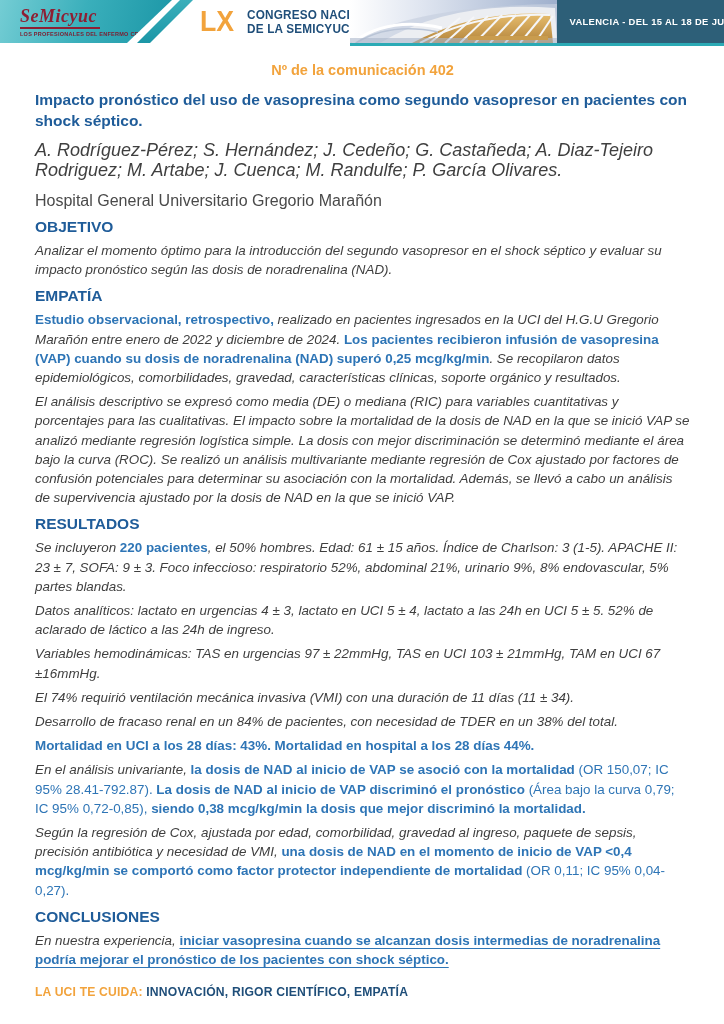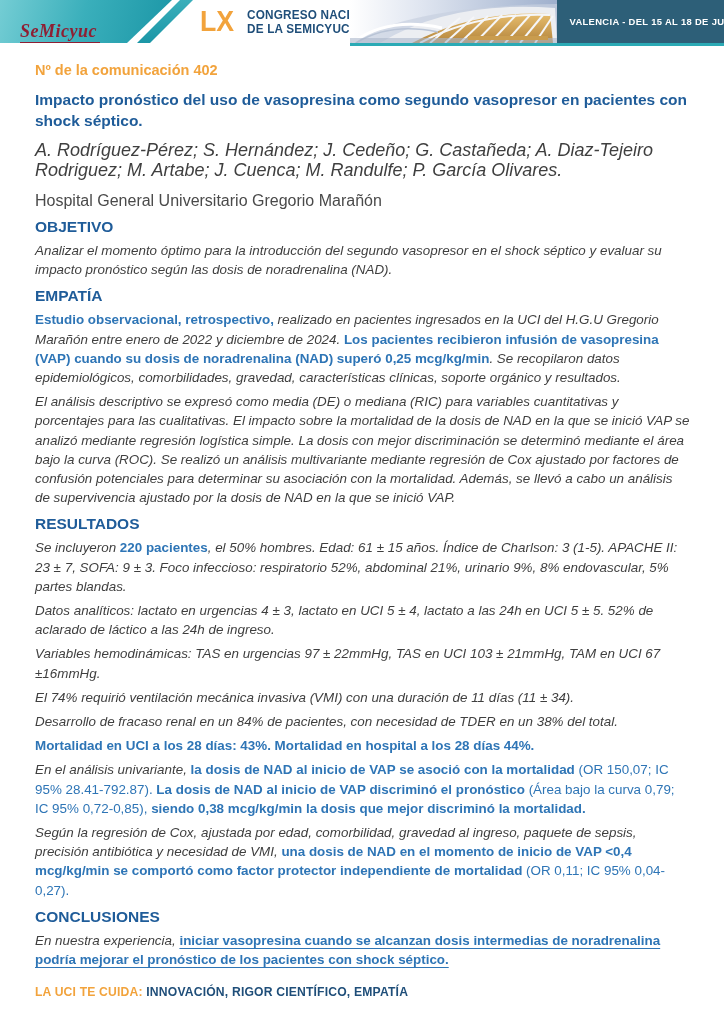--- a/index.html
+++ b/index.html
@@ -13,21 +13,21 @@
   .brand-block{
     position:absolute;left:0;top:0;width:172px;height:43px;
     background:linear-gradient(105deg,#74cdd4 0%,#3aafbb 48%,#1b96a6 100%);
     clip-path:polygon(0 0,172px 0,127px 100%,0 100%);
   }
   .brand-stripe{
     position:absolute;left:180px;top:0;width:13px;height:43px;
     background:linear-gradient(180deg,#3aafbb,#1b96a6);
     transform:skewX(-45deg);transform-origin:top left;
   }
-  .logo{position:absolute;left:20px;top:7px;line-height:1;margin-top:15px;}
+  .logo{position:absolute;left:20px;top:7px;line-height:1;}
   .logo-name{
     font-family:"Liberation Serif", serif;font-style:italic;font-weight:bold;
     font-size:18px;color:#8E1F33;letter-spacing:.5px;
     border-bottom:2px solid #8E1F33;padding:0 3px 2px 0;display:inline-block;
   }
   .logo-tagline{
     font-size:5.5px;color:#7E1B2E;font-weight:bold;letter-spacing:.25px;
     margin-top:3px;white-space:nowrap;
   }
   .congress{position:absolute;left:200px;top:6px;display:flex;align-items:flex-start;}
@@ -47,21 +47,21 @@
     display:flex;align-items:center;
   }
   .venue-text{
     color:#ffffff;font-weight:bold;font-size:9.8px;letter-spacing:.35px;
     padding-left:13px;white-space:nowrap;transform:scaleX(.96);transform-origin:left center;
   }
   .teal-underline{position:absolute;left:350px;right:0;top:43px;height:3px;background:#2BAAB5;}
 
   
   .content{position:absolute;left:35px;right:34px;top:62px;}
-  .comm-number{color:#F2A33C;font-weight:bold;font-size:14.5px;margin:0 0 11px;}
+  .comm-number{color:#F2A33C;font-weight:bold;font-size:14.5px;margin:0 0 11px;text-align:center;}
   .doc-title{color:#1F5C99;font-weight:bold;font-size:15.5px;line-height:21px;margin:0 0 9px;}
   .authors{font-style:italic;color:#3F3F3F;font-size:18px;line-height:20px;margin:0 0 11px;}
   .affiliation{color:#4A4A4A;font-size:16px;line-height:19px;margin:0 0 6px;}
   .sec-h{color:#1F5C99;font-weight:bold;font-size:15.5px;line-height:20px;margin:7px 0 4px;}
   .para{font-size:13.4px;line-height:19.2px;color:#3F3F3F;margin:0 0 5px;}
   .s-n{color:#3F3F3F;font-style:italic;}
   .s-b{color:#2E75B6;font-weight:bold;}
   .s-r{color:#2E75B6;}
   .s-u{color:#2E75B6;font-weight:bold;text-decoration:underline;text-underline-offset:3px;}
 

